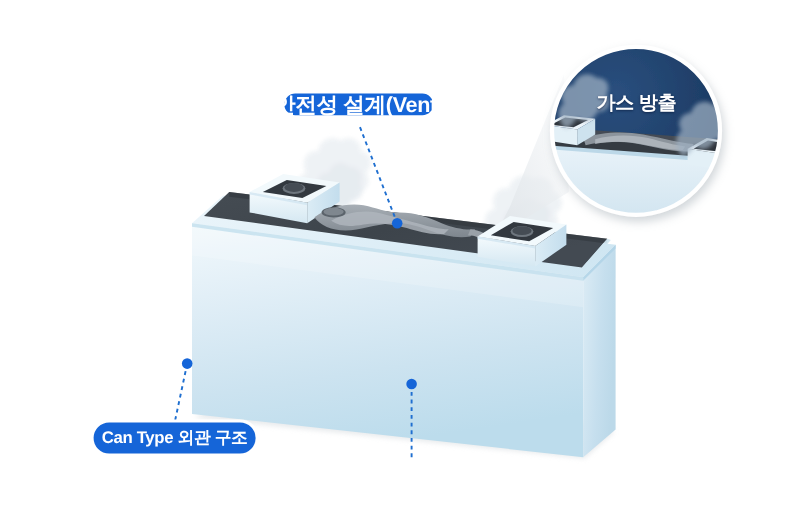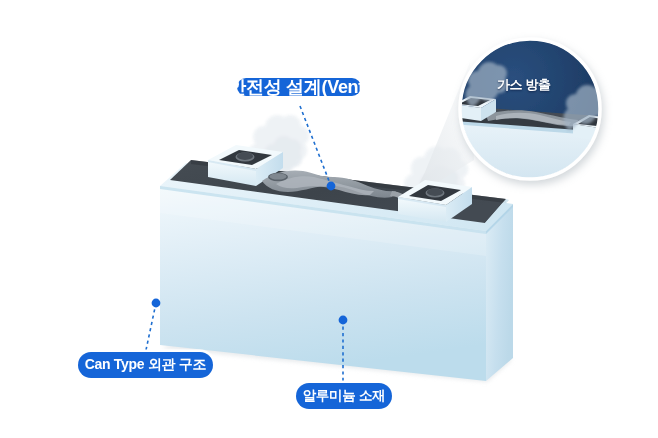--- a/index.html
+++ b/index.html
@@ -53,21 +53,21 @@
   .badge.alu {
     left: 296px; top: 383px;
     width: 96px;  height: 26px;
     font-size: 13.5px;
   }
 
   .gas-label {
     position: absolute;
     left: 497px;
     top: 76px;
-    font-size: 13px;
+    font-size: 16px;
     font-weight: bold;
     color: #ffffff;
     letter-spacing: -0.4px;
     text-shadow: 0 1px 2px rgba(10,25,60,.75);
     white-space: nowrap;
     user-select: none;
   }
 </style>
 </head>
 <body>
@@ -333,17 +333,16 @@
 
       <line x1="343" y1="381" x2="343" y2="320" stroke="#1f6fd0" stroke-width="1.6" stroke-dasharray="3.2 3.2"></line>
       <circle cx="343" cy="320" r="4.4" fill="#1565d8"></circle>
     </g>
   </svg>
 
   <div class="badge vent">안전성 설계(Vent)</div>
 
   <div class="badge can">Can Type 외관 구조</div>
 
-  <div class="badge alu">알루미늄 소재</div>
 
   <div class="gas-label">가스 방출</div>
 
 </div>
 
 </body></html>

